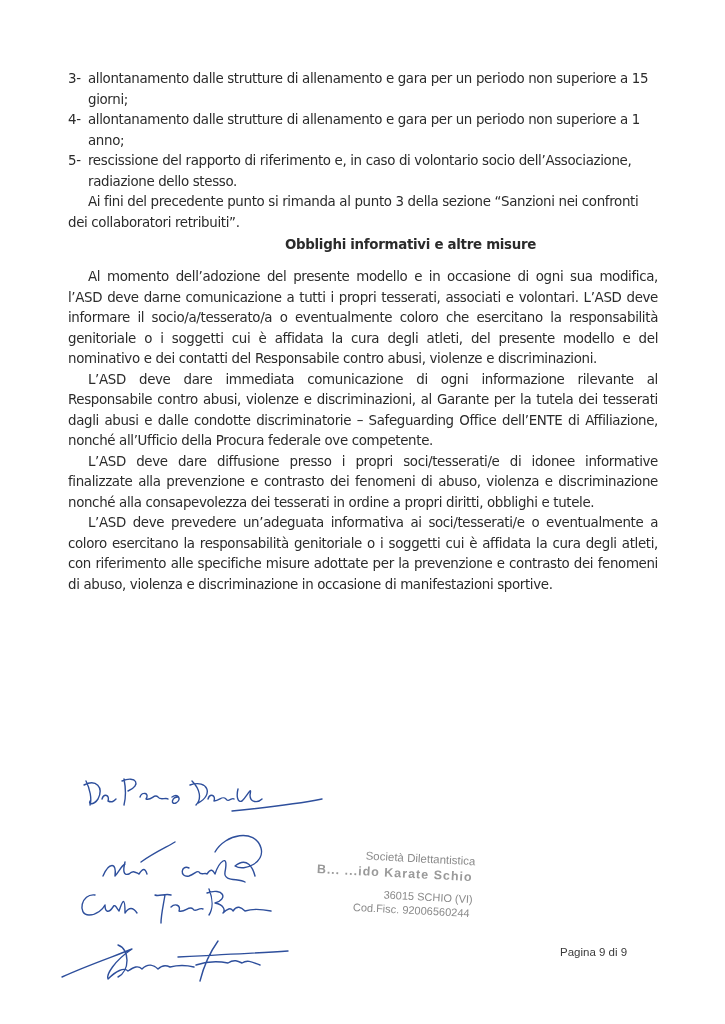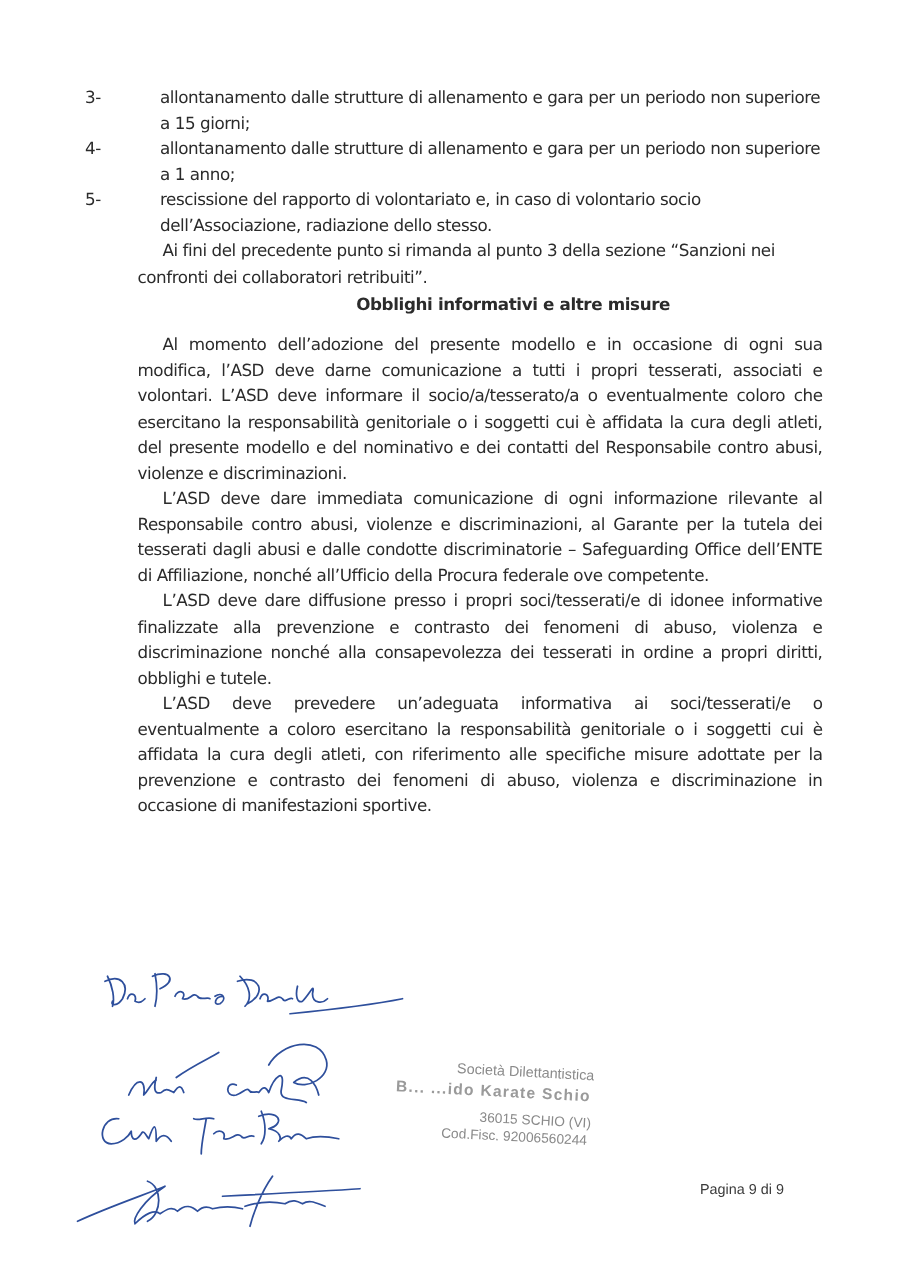--- a/index.html
+++ b/index.html
@@ -9,22 +9,22 @@
       color: #2b2b2b;
     }
     .text-block {
       position: absolute; left: 68px; width: 590px;
       font-size: 13.4px; line-height: 20.5px;
       letter-spacing: -0.35px;
     }
     #list-block { top: 69px; }
     .list-item { display: flex; }
     .list-num { flex: 0 0 auto; width: 20px; white-space: nowrap; }
-    .list-text { flex: 1 1 auto; margin-left: 40px; }
-    .indent { text-indent: 20px; margin-left: 42px; }
+    .list-text { flex: 1 1 auto; }
+    .indent { text-indent: 20px; }
     p { margin: 0; }
     .just { text-align: justify; }
     #section-title {
       position: absolute; top: 237px; left: 0; width: 725px; text-align: center;
       font-weight: bold; font-size: 13.4px; letter-spacing: -0.3px; color: #2b2b2b; padding-left: 48px;
     }
     #body-block { top: 267px; }
     .sig { position: absolute; }
     .sig svg { display: block; overflow: visible; }
     .sig path { fill: none; stroke: #2e4f9c; stroke-width: 1.4; stroke-linecap: round; stroke-linejoin: round; }
@@ -49,21 +49,21 @@
   <div class="list-item">
     <span class="list-num">3-</span>
     <span class="list-text">allontanamento dalle strutture di allenamento e gara per un periodo non superiore a 15 giorni;</span>
   </div>
   <div class="list-item">
     <span class="list-num">4-</span>
     <span class="list-text">allontanamento dalle strutture di allenamento e gara per un periodo non superiore a 1 anno;</span>
   </div>
   <div class="list-item">
     <span class="list-num">5-</span>
-    <span class="list-text">rescissione del rapporto di volontariato e, in caso di volontario socio dell’Associazione, radiazione dello stesso.</span>
+    <span class="list-text">rescissione del rapporto di riferimento e, in caso di volontario socio dell’Associazione, radiazione dello stesso.</span>
   </div>
   <p class="indent">Ai fini del precedente punto si rimanda al punto 3 della sezione “Sanzioni nei confronti dei collaboratori retribuiti”.</p>
 </div>
 
 <div id="section-title">Obblighi informativi e altre misure</div>
 
 <div id="body-block" class="text-block">
   <p class="indent just">Al momento dell’adozione del presente modello e in occasione di ogni sua modifica, l’ASD deve darne comunicazione a tutti i propri tesserati, associati e volontari. L’ASD deve informare il socio/a/tesserato/a o eventualmente coloro che esercitano la responsabilità genitoriale o i soggetti cui è affidata la cura degli atleti, del presente modello e del nominativo e dei contatti del Responsabile contro abusi, violenze e discriminazioni.</p>
   <p class="indent just">L’ASD deve dare immediata comunicazione di ogni informazione rilevante al Responsabile contro abusi, violenze e discriminazioni, al Garante per la tutela dei tesserati dagli abusi e dalle condotte discriminatorie – Safeguarding Office dell’ENTE di Affiliazione, nonché all’Ufficio della Procura federale ove competente.</p>
   <p class="indent just">L’ASD deve dare diffusione presso i propri soci/tesserati/e di idonee informative finalizzate alla prevenzione e contrasto dei fenomeni di abuso, violenza e discriminazione nonché alla consapevolezza dei tesserati in ordine a propri diritti, obblighi e tutele.</p>

